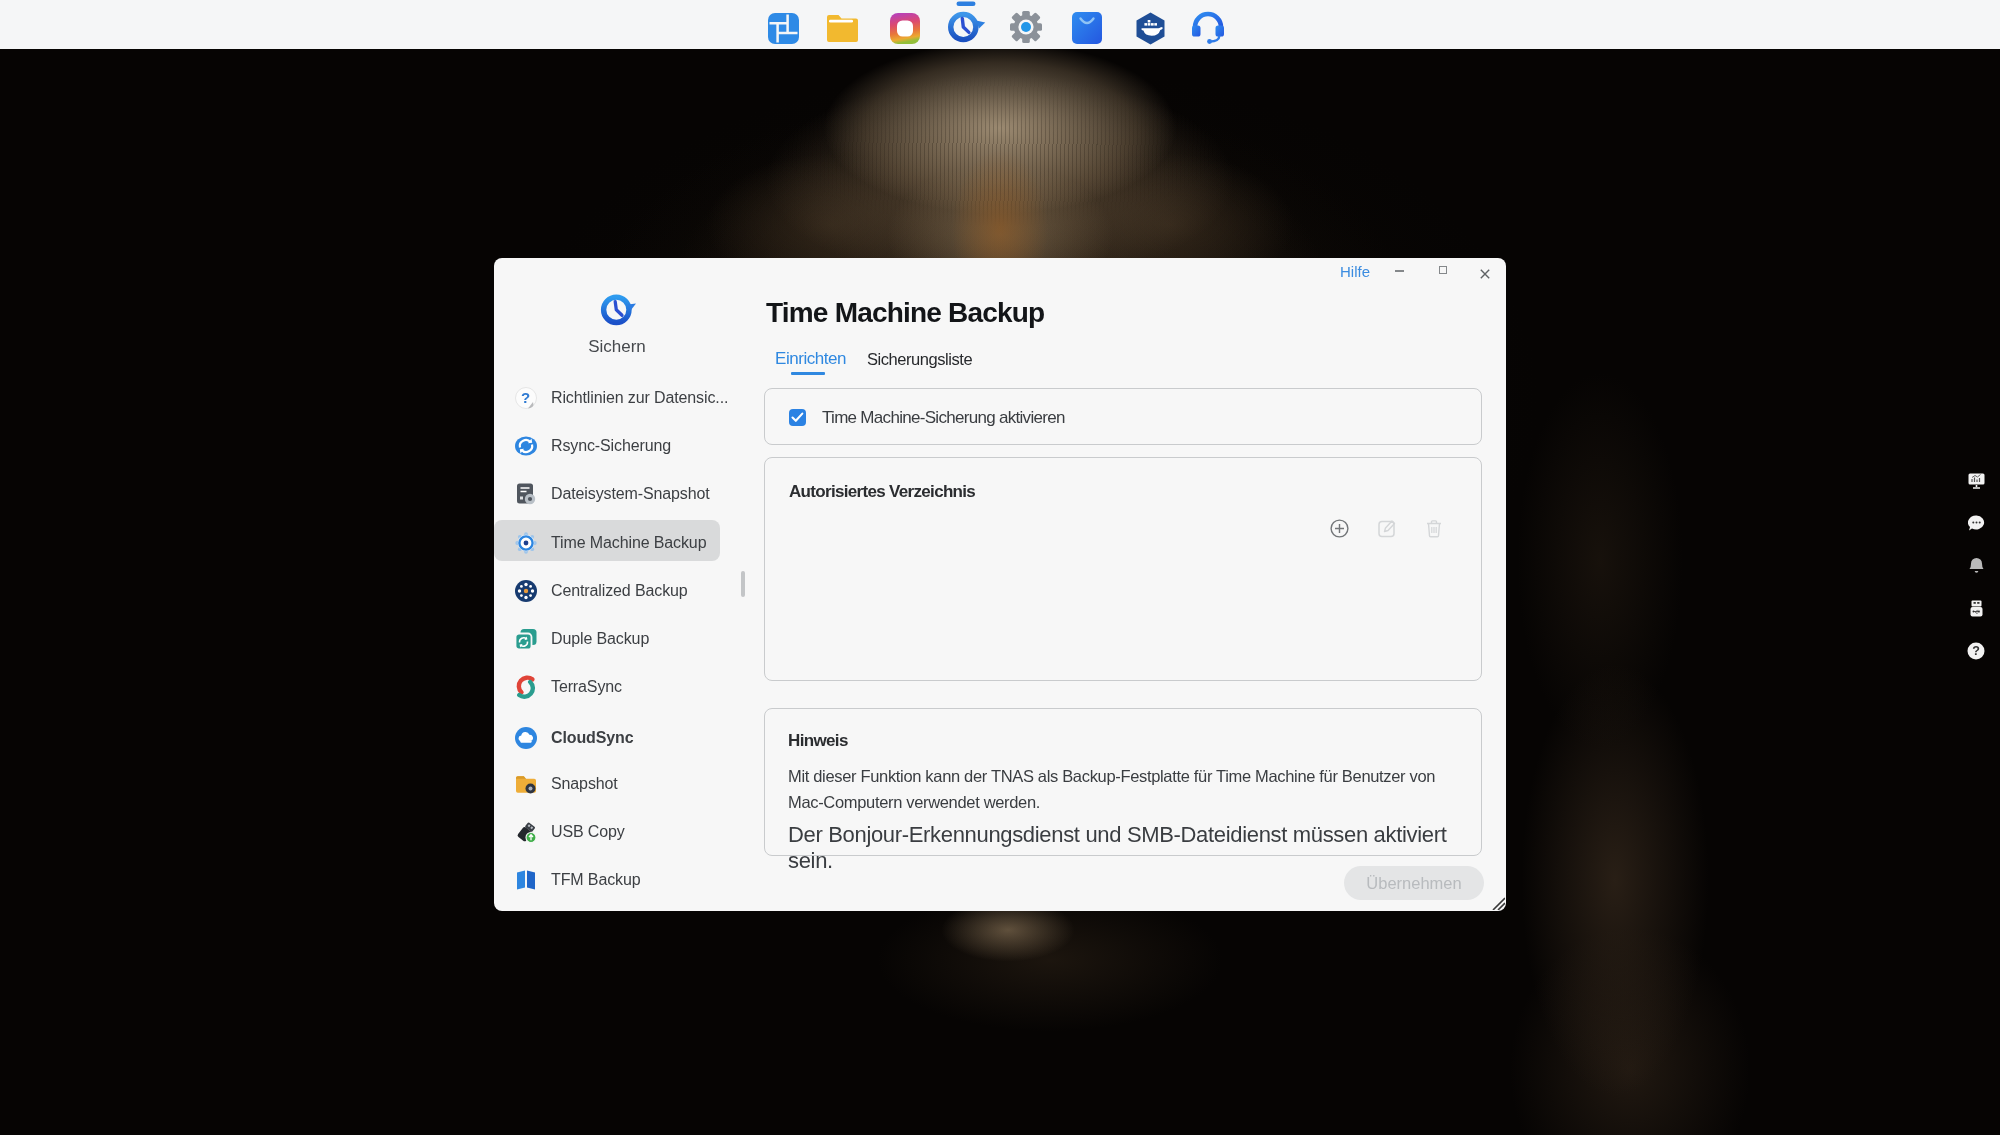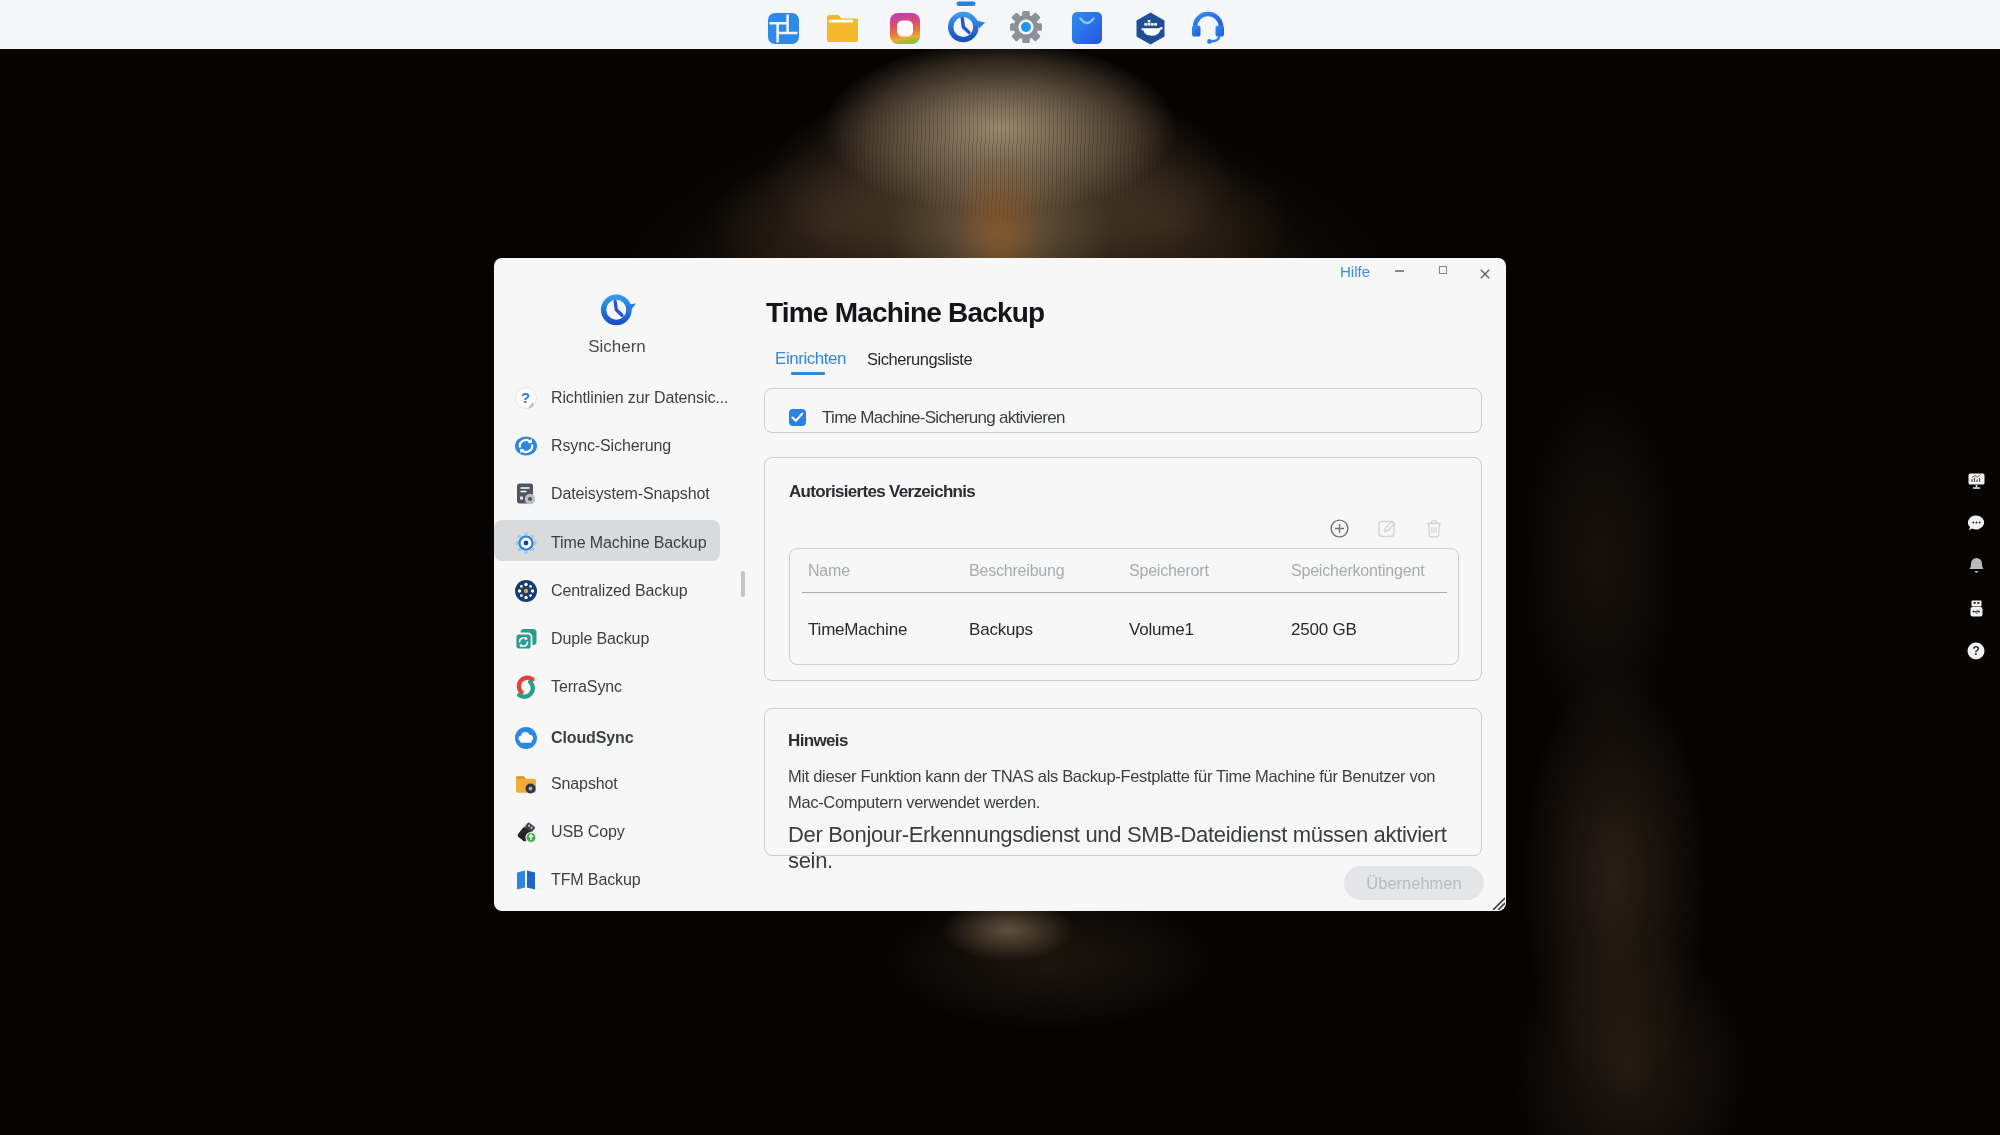--- a/index.html
+++ b/index.html
@@ -52,21 +52,21 @@
   .msel { position:absolute; left:0; top:262px; width:226px; height:41px; background:#d9dadb; border-radius:8px; }
   .sbar { position:absolute; left:247px; top:313px; width:3.5px; height:26px; background:#c3c5c7; border-radius:2px; }
 
   
   .title { position:absolute; left:272px; top:39px; font-size:28px; font-weight:bold; color:#131518; letter-spacing:-0.8px; }
   .tab1 { position:absolute; left:281px; top:91px; font-size:17px; letter-spacing:-0.45px; color:#2f88e0; }
   .tabu { position:absolute; left:297px; top:114px; width:34px; height:3px; background:#2f88e0; border-radius:1px; }
   .tab2 { position:absolute; left:373px; top:92px; font-size:16.5px; letter-spacing:-0.45px; color:#27292c; }
 
   .box { position:absolute; left:270px; width:718px; border:1px solid #c9cbcd; border-radius:8px; }
-  .box1 { top:130px; height:45px; }
+  .box1 { top:130px; height:57px; }
   .cb { position:absolute; left:24px; top:20px; width:17px; height:17px; background:#2b82e3; border-radius:4px; }
   .cb svg { position:absolute; left:2px; top:2.5px; }
   .cblabel { position:absolute; left:57px; top:19px; font-size:17px; letter-spacing:-0.7px; color:#3a3d41; }
 
   .box2 { top:199px; height:224px; }
   .h2 { position:absolute; left:24px; top:24px; font-size:17px; letter-spacing:-0.68px; font-weight:bold; color:#2b2d30; }
   .acticons { position:absolute; right:38px; top:61px; }
   .acticons svg { margin-left:24px; vertical-align:middle; }
   .tbl { position:absolute; left:24px; top:90px; width:670px; height:117px; border:1px solid #cbcdd0; border-radius:8px; }
   .th { position:absolute; top:13px; font-size:16px; letter-spacing:-0.2px; color:#a7abb0; }
@@ -380,31 +380,20 @@
       <svg width="19" height="19" viewBox="0 0 19 19">
           <rect x="1" y="2.5" width="15" height="15" rx="3" fill="none" stroke="#d4d6d8" stroke-width="1.5"></rect>
           <path d="M6.5 12.5 l1-3.5 6.5-7 2.5 2.5-6.5 7z" fill="none" stroke="#d4d6d8" stroke-width="1.4" stroke-linejoin="round"></path>
         </svg>
       <svg width="18" height="19" viewBox="0 0 18 19">
           <path d="M2 4.5h14M6.5 4.5V2.8c0-.5.4-.9.9-.9h3.2c.5 0 .9.4.9.9v1.7" fill="none" stroke="#d4d6d8" stroke-width="1.4"></path>
           <path d="M3.5 4.5l1 12.2c0 .6.5 1 1.1 1h6.8c.6 0 1.1-.4 1.1-1l1-12.2" fill="none" stroke="#d4d6d8" stroke-width="1.4"></path>
           <path d="M6.8 8v6M9 8v6M11.2 8v6" stroke="#d4d6d8" stroke-width="1.2"></path>
         </svg>
     </div>
-    <div class="tbl">
-      <div class="th c1">Name</div>
-        <div class="th c2">Beschreibung</div>
-        <div class="th c3">Speicherort</div>
-        <div class="th c4">Speicherkontingent</div>
-      <div class="tsep"></div>
-      <div class="td c1">TimeMachine</div>
-        <div class="td c2">Backups</div>
-        <div class="td c3">Volume1</div>
-        <div class="td c4">2500 GB</div>
-    </div>
   </div>
 
   <div class="box box3">
     <div class="h3">Hinweis</div>
     <div class="p1">Mit dieser Funktion kann der TNAS als Backup-Festplatte für Time Machine für Benutzer von<br>Mac-Computern verwendet werden.</div>
     <div class="p2">Der Bonjour-Erkennungsdienst und SMB-Dateidienst müssen aktiviert sein.</div>
   </div>
 
   <div class="btn">Übernehmen</div>
   <svg class="grip" width="18" height="18" viewBox="0 0 18 18">

